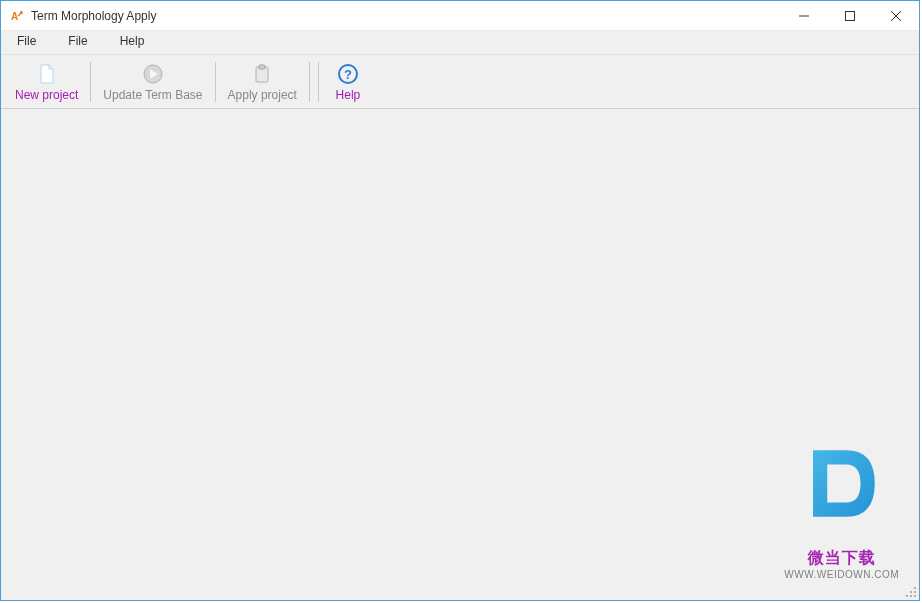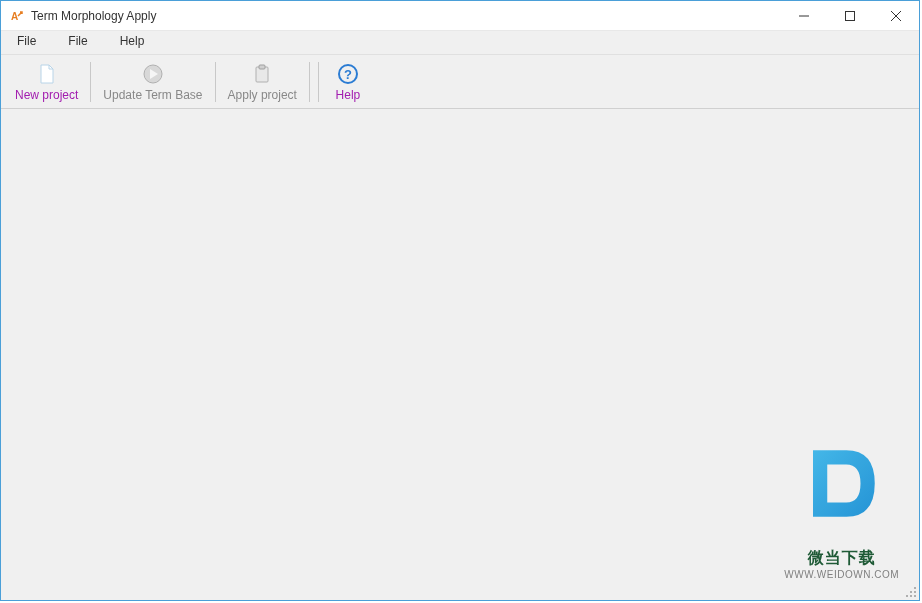--- a/index.html
+++ b/index.html
@@ -145,21 +145,21 @@
       opacity: 0.95;
       pointer-events: none;
     }
     .watermark-logo {
       width: 95px;
       height: 95px;
     }
     .watermark-text1 {
       font-size: 16px;
       font-weight: bold;
-      color: #14532d;
+      color: #a21caf;
       margin-top: 14px;
       letter-spacing: 1px;
     }
     .watermark-text2 {
       font-size: 10px;
       color: #7a7a7a;
       letter-spacing: 0.5px;
     }
   </style>
 </head>

